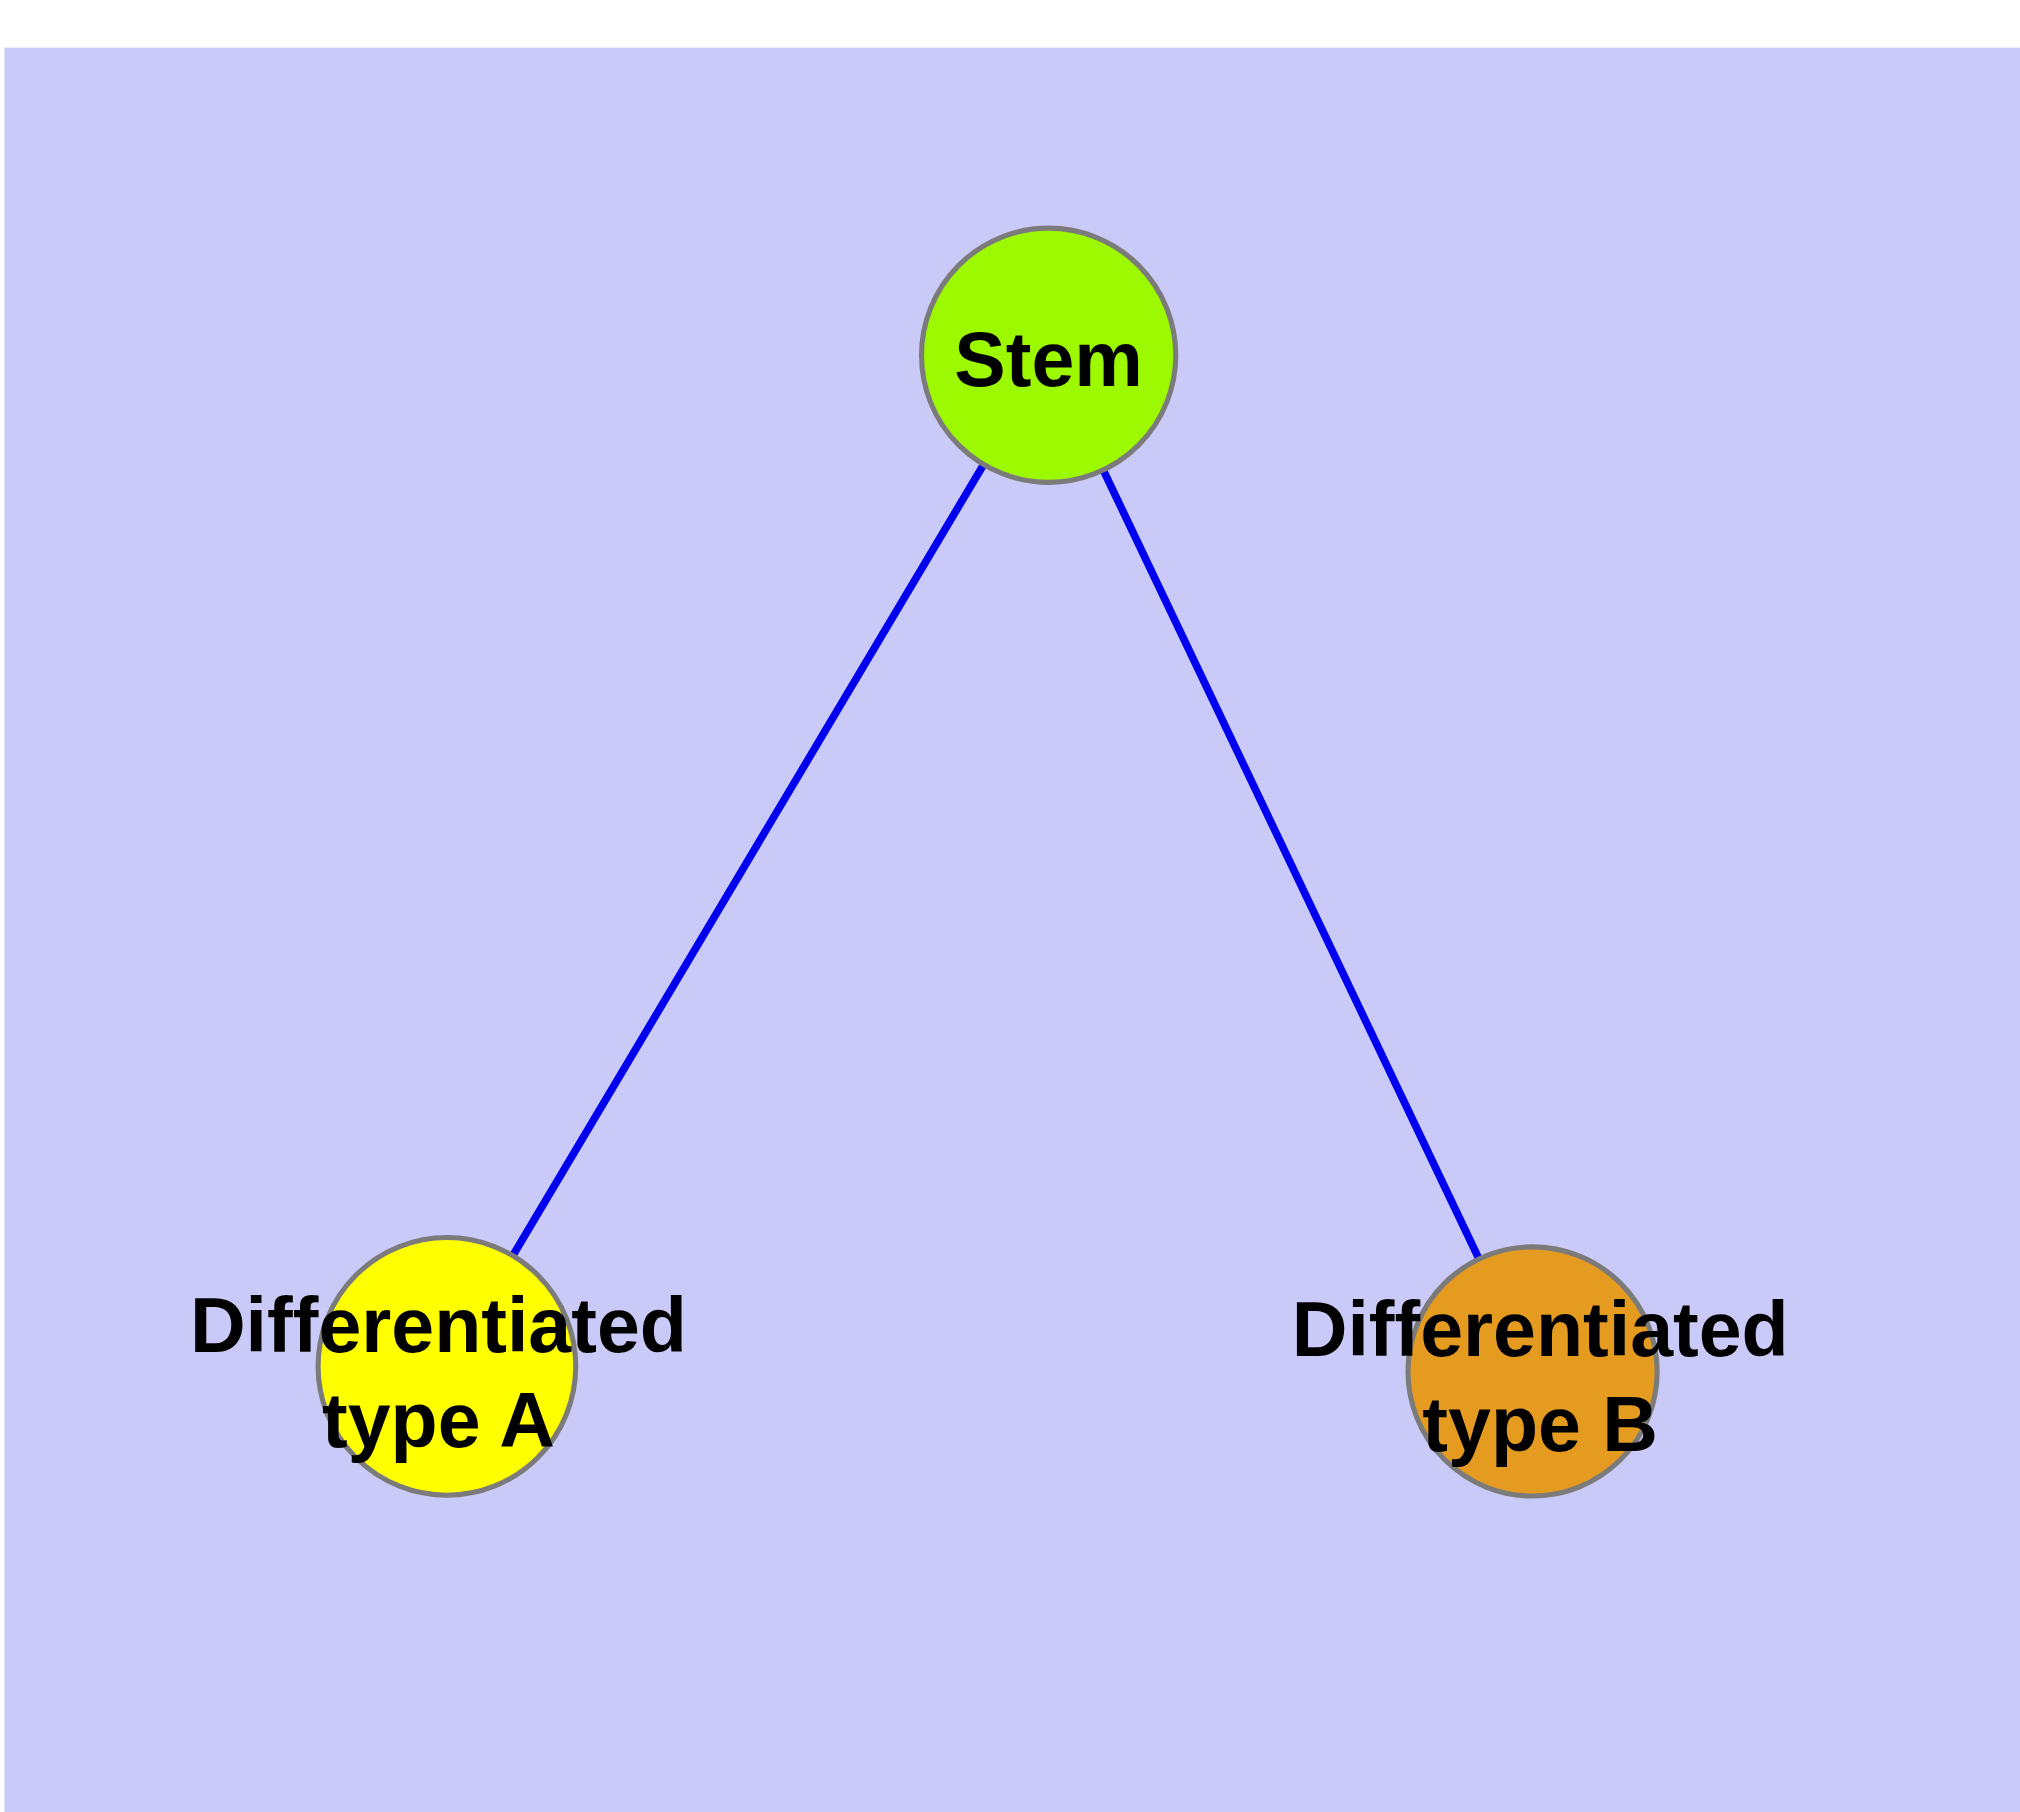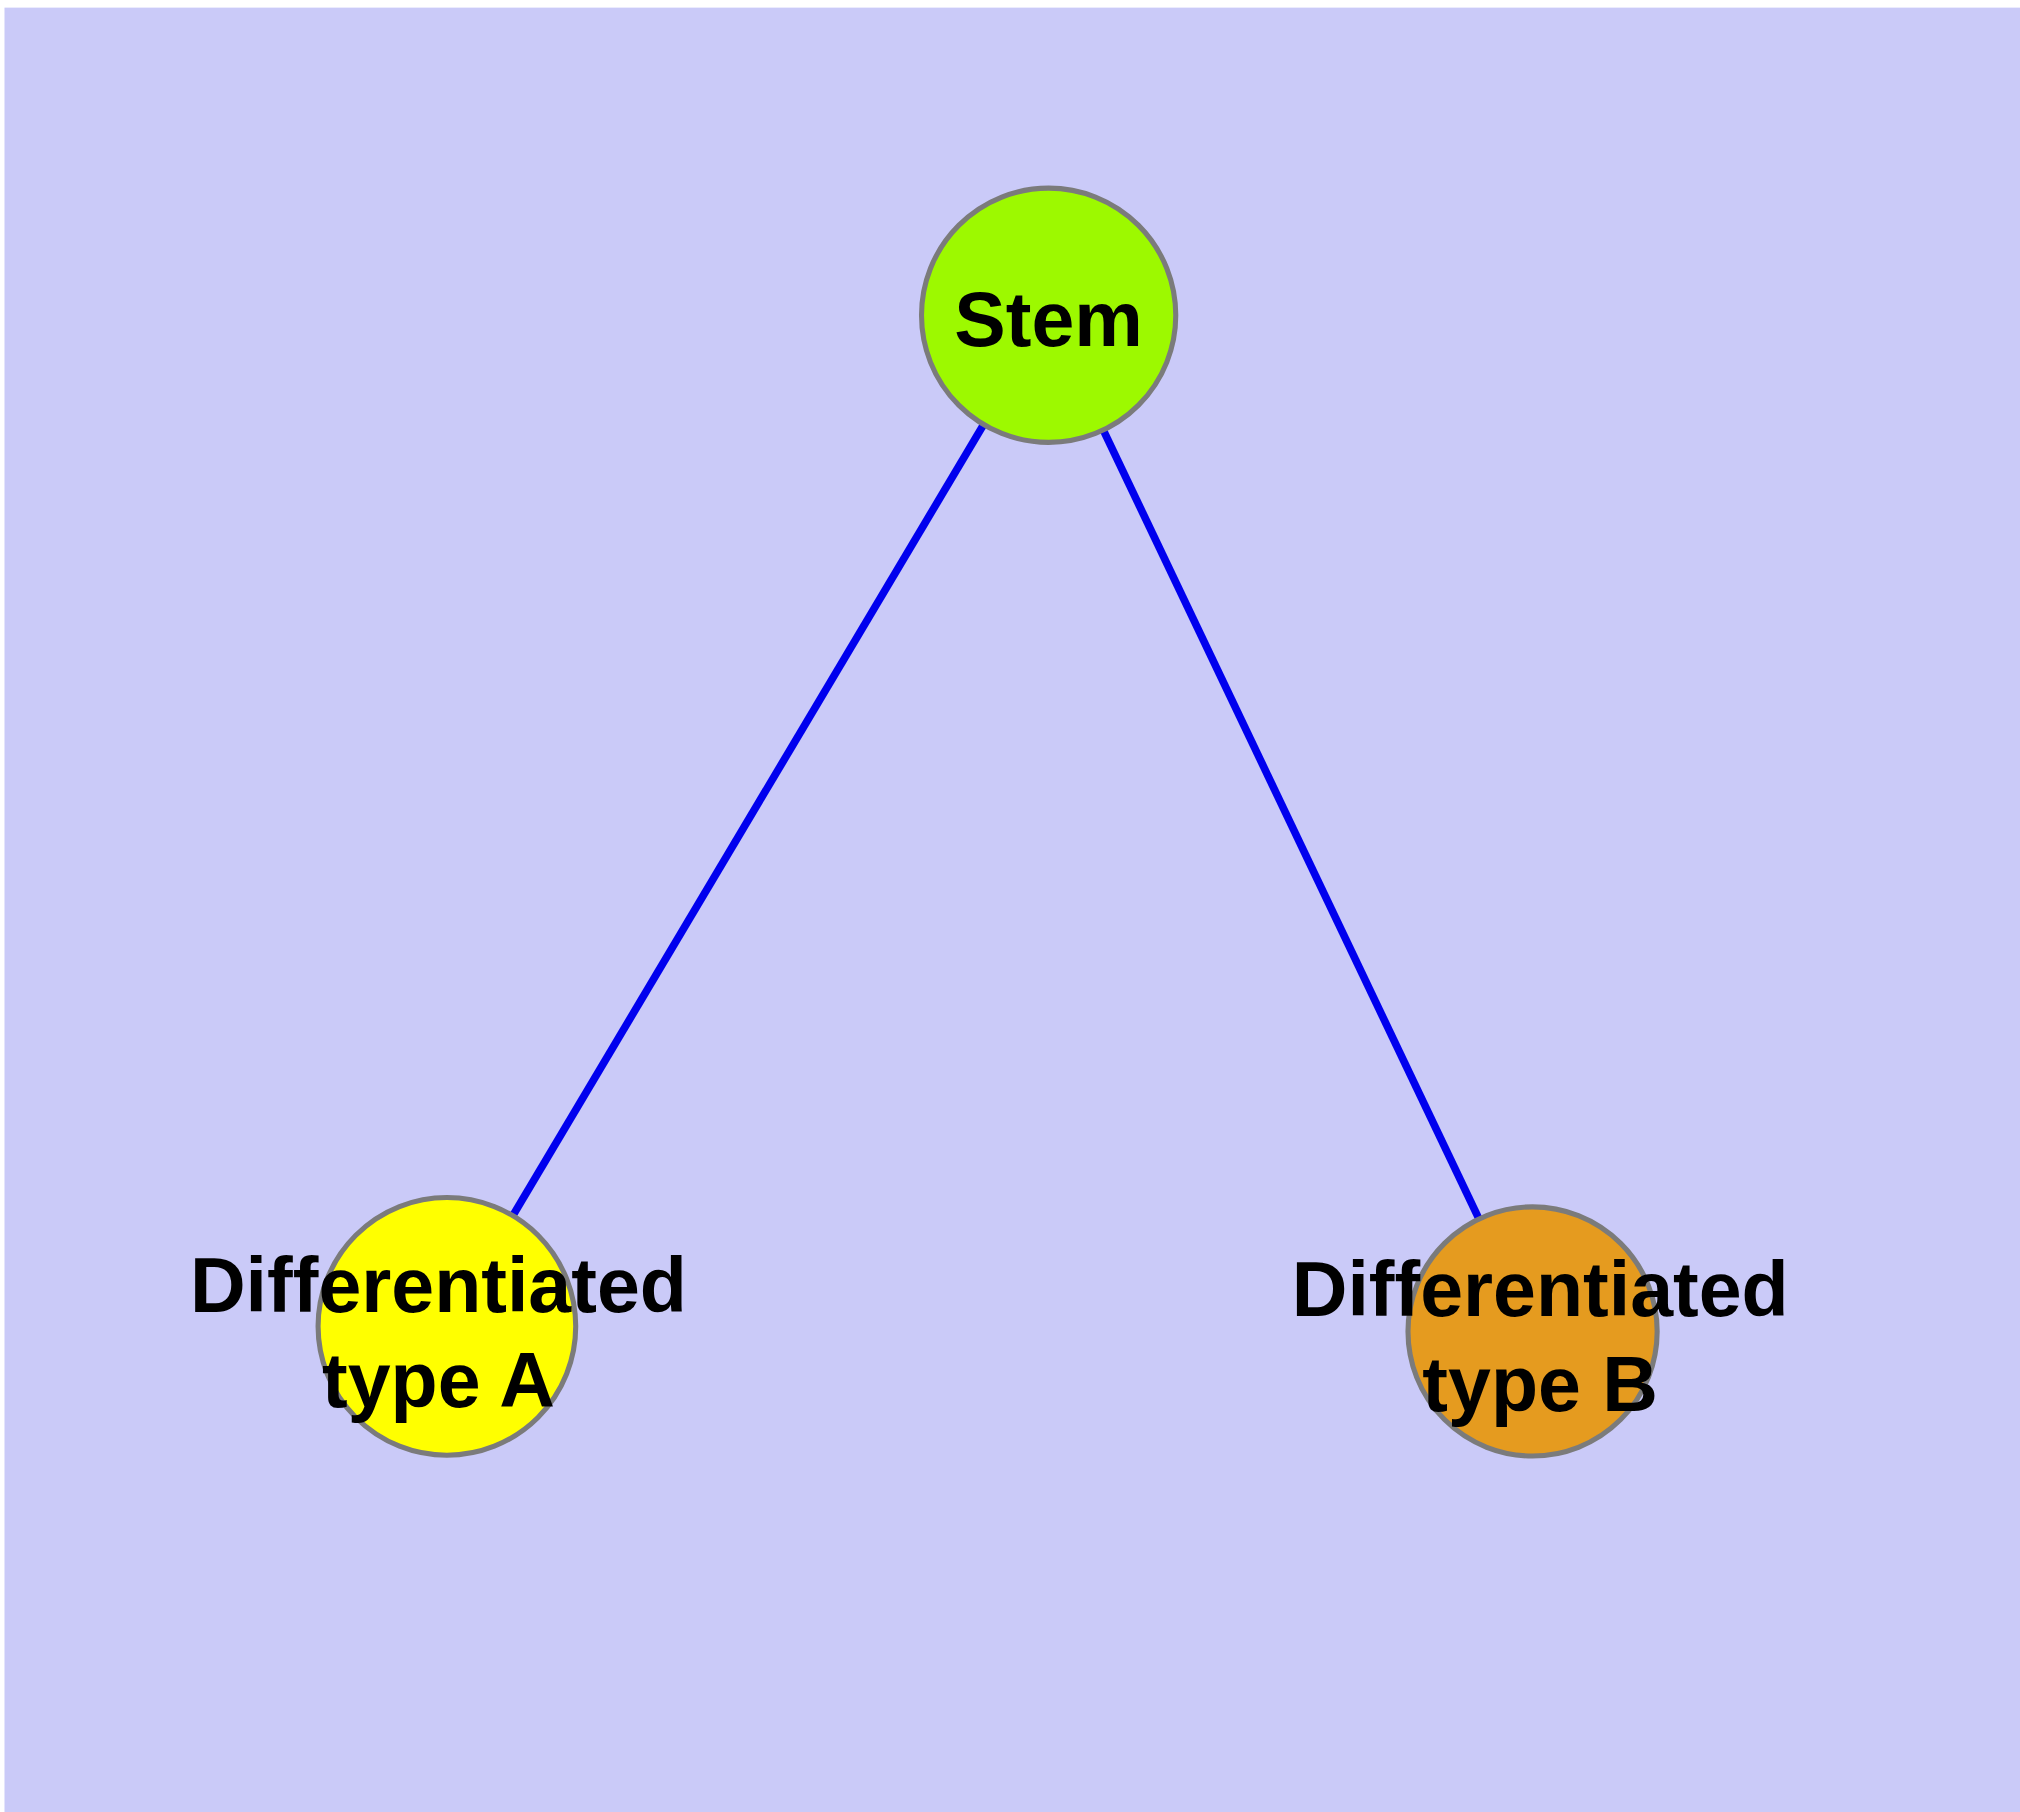--- a/index.html
+++ b/index.html
@@ -4,21 +4,21 @@
 <style>
   
   html, body { margin: 0; padding: 0; }
   body {
     width: 2021px;
     height: 1812px;
     background: #ffffff;
     overflow: hidden;
     font-family: "Liberation Sans", sans-serif;
   }
-  .canvas-wrap { position: absolute; inset: 0; }
+  .canvas-wrap { position: absolute; inset: 0; margin-top: 40px; }
   svg { display: block; width: 2021px; height: 1812px; }
 
   .page-rect  { fill: var(--page_edge, #ffffff); }
   .plot-rect  { fill: var(--background, #cacaf8); }
 
   .edge {
     stroke: var(--edge, #0000ee);
     stroke-width: 9;
     stroke-linecap: butt;
   }

